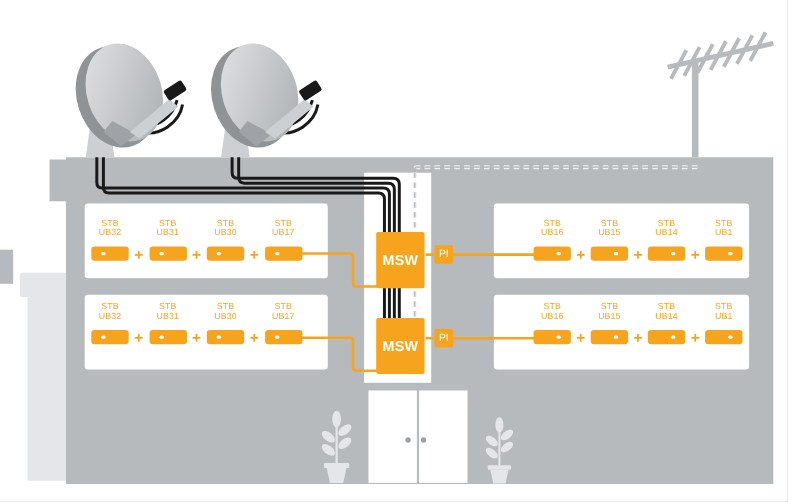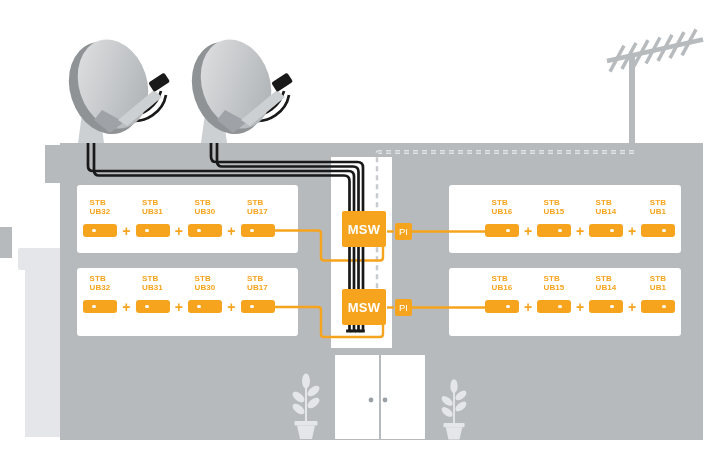--- a/index.html
+++ b/index.html
@@ -17,38 +17,38 @@
   .f-annex{fill:var(--annex-gray)}
   .f-metal{fill:var(--metal-gray)}
   .s-metal{stroke:var(--metal-gray);fill:none}
   .s-wire{stroke:var(--orange);stroke-width:2.4;fill:none}
   .s-cable{stroke:var(--cable-black);stroke-width:2.7;fill:none}
   .f-cable{fill:var(--cable-black)}
   .s-dash-casing{stroke:#f0f1f2;stroke-width:3.6;fill:none;stroke-dasharray:5 4}
   .s-dash{stroke:var(--dash-gray);stroke-width:1.6;fill:none;stroke-dasharray:5 4}
 
   
-  .msw{position:absolute;width:44px;height:36px;background:var(--orange);border-radius:2px;
+  .msw{position:absolute;width:44px;height:51px;background:var(--orange);border-radius:2px;
        color:#fff;font-weight:bold;font-size:13px;display:flex;align-items:center;justify-content:center;
        letter-spacing:.2px;z-index:3}
   .msw.top{left:342px;top:211px}
   .msw.bottom{left:342px;top:289px}
   .pi{position:absolute;width:17px;height:17px;background:var(--orange);border-radius:2px;
       color:#fff;font-weight:normal;font-size:9.5px;display:flex;align-items:center;justify-content:center;z-index:3}
   .pi.top{left:395px;top:223px}
   .pi.bottom{left:395px;top:299px}
 
   
   .stb-row{position:absolute;display:flex;z-index:2}
   .stb-row.tl{left:83px;top:198px}
   .stb-row.bl{left:83px;top:274px}
   .stb-row.tr{left:485px;top:198px}
   .stb-row.br{left:485px;top:274px}
   .stb{width:34px;display:flex;flex-direction:column;align-items:center}
-  .stb-label{height:18px;color:var(--orange);font-weight:bold;font-size:8px;line-height:9px;letter-spacing:.1px;white-space:nowrap}
+  .stb-label{height:18px;text-align:center;color:var(--orange);font-weight:normal;font-size:8px;line-height:9px;letter-spacing:.1px;white-space:nowrap}
   .stb-box{margin-top:8px;width:34px;height:13px;background:var(--orange);border-radius:3px;position:relative}
   .stb-box .dot{position:absolute;top:5px;width:4px;height:3px;border-radius:2px;background:#fff}
   .stb-row.tl .dot,.stb-row.bl .dot{left:9px}
   .stb-row.tr .dot,.stb-row.br .dot{left:21px}
   .plus{align-self:flex-end;height:13px;display:flex;align-items:center;justify-content:center;
         color:var(--orange);font-weight:bold;font-size:14px;width:18.5px}
   .stb-row.tr .plus,.stb-row.br .plus{width:18px}
 </style>
 </head>
 <body>

